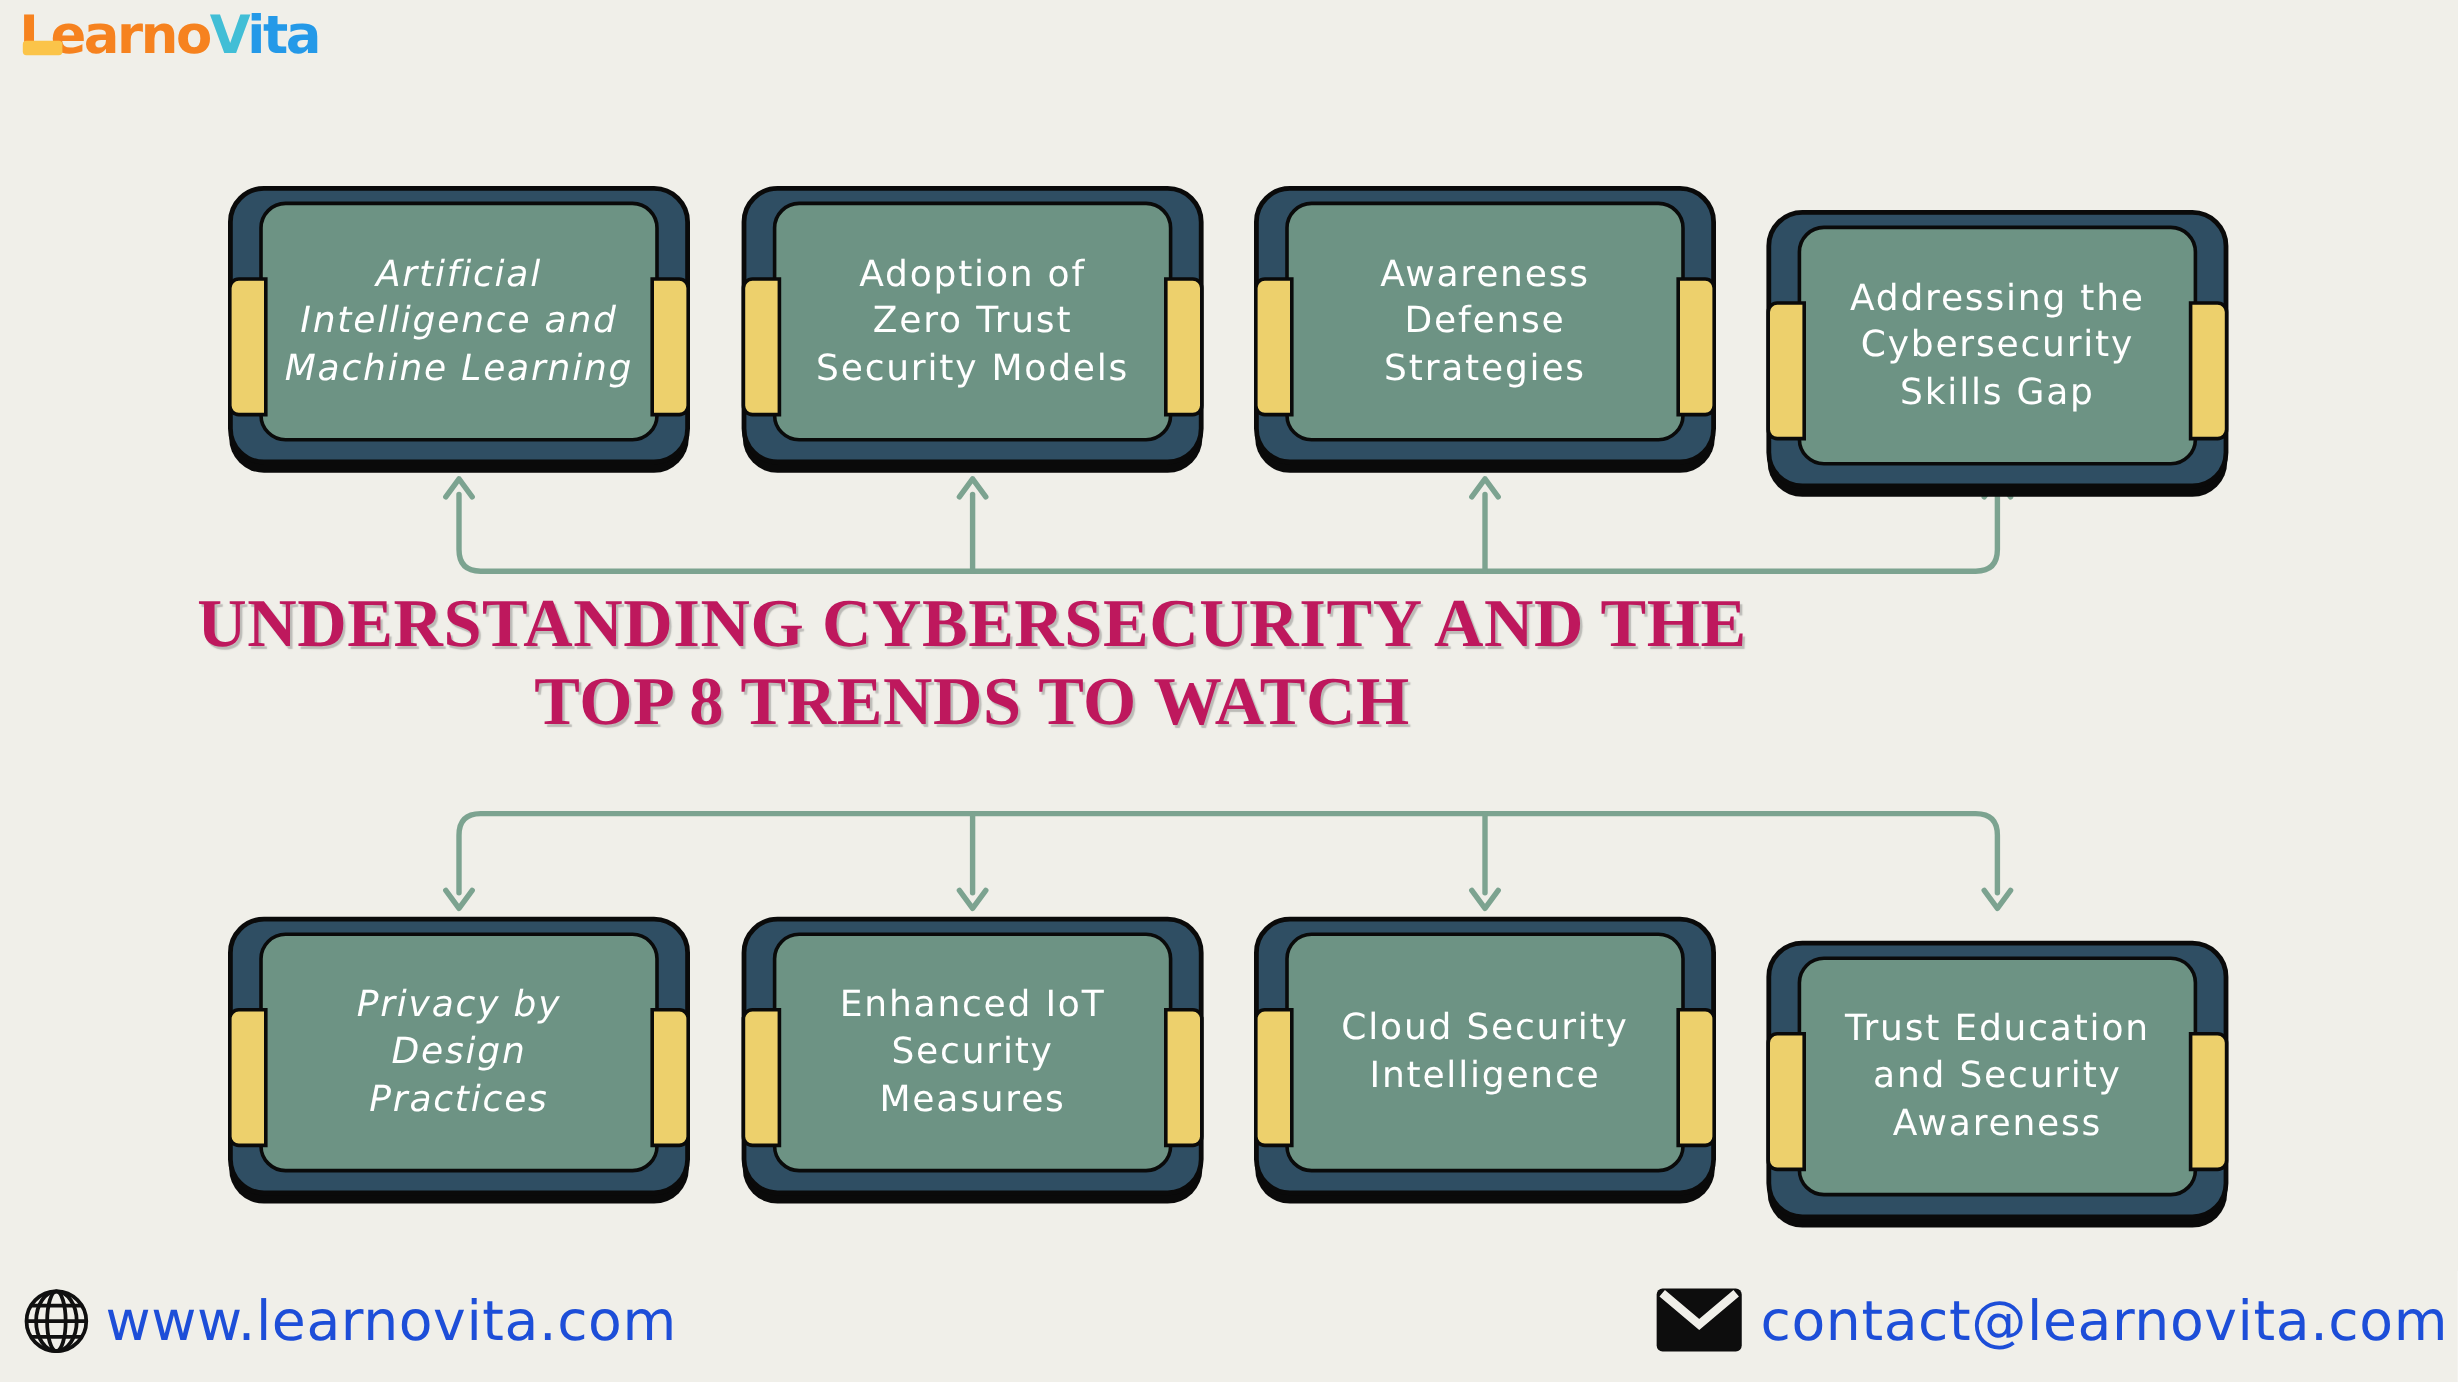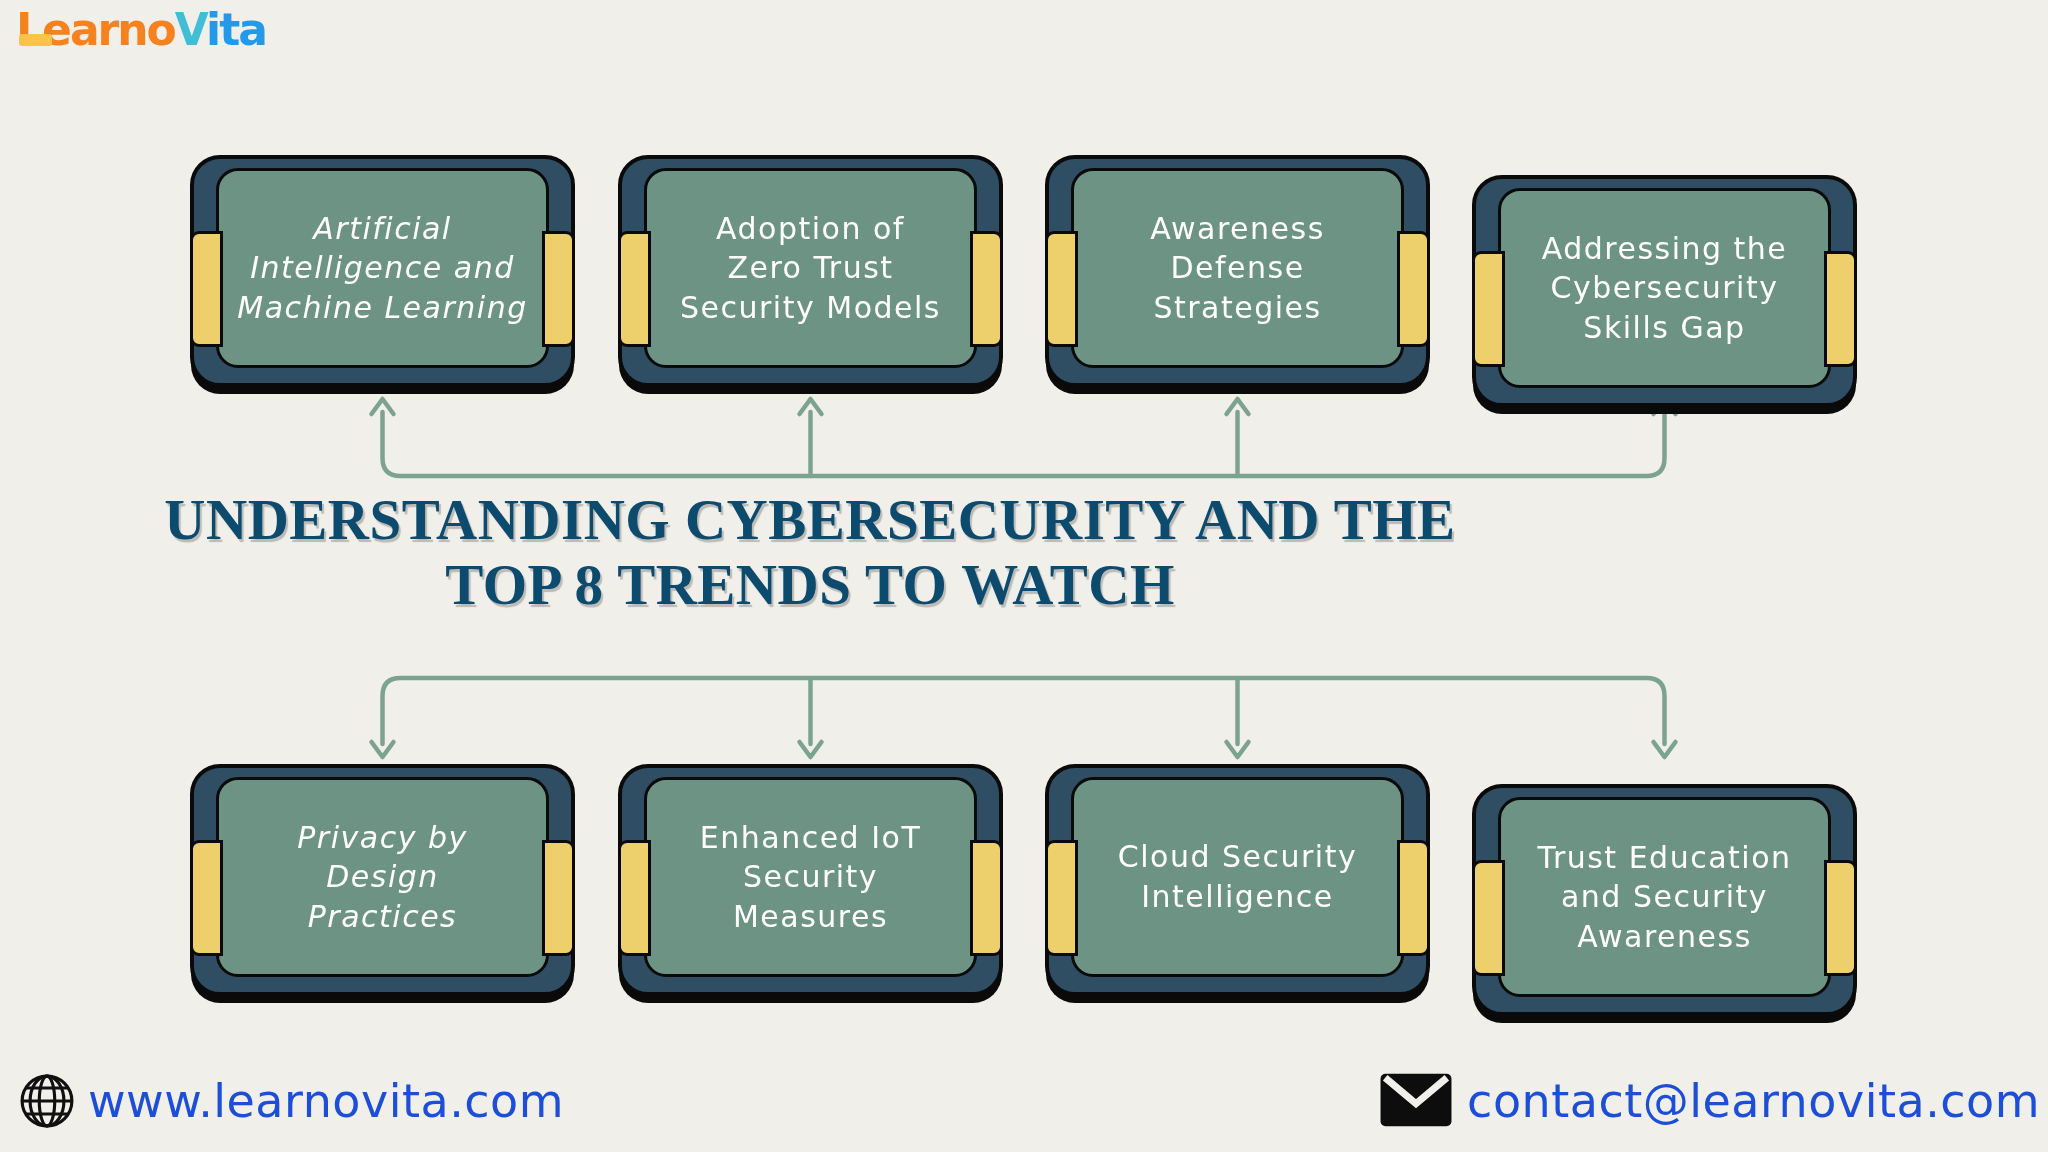--- a/index.html
+++ b/index.html
@@ -40,21 +40,21 @@
   .r1 { top:155px; } .r2 { top:764px; }
   .c1 { left:190px;font-style:italic; } .c2 { left:618px; } .c3 { left:1045px; } .c4 { left:1472px;margin-top:20px; }
 
   
   .connectors { position:absolute; inset:0; z-index:0; }
 
   
   .title {
     position:absolute; left:0; top:488px; width:1620px; text-align:center;
     font-family:"Liberation Serif", serif; font-weight:700;
-    font-size:57px; line-height:1.14; color:#0c4a6e; letter-spacing:0.5px;
+    font-size:57px; line-height:1.14; color:#be185d; letter-spacing:0.5px;
     white-space:pre-line; text-shadow:2px 3px 1px rgba(90,90,90,0.35);
   }
 
   
   .footer-left  { position:absolute; left:18px;  top:1072px; display:flex; align-items:center; gap:12px; }
   .footer-right { position:absolute; right:8px;  top:1072px; display:flex; align-items:flex-end; gap:14px; }
   .footer-text  { font-size:46px; color:#1d4ed8; letter-spacing:0.5px; }
 </style>
 </head>
 <body>

